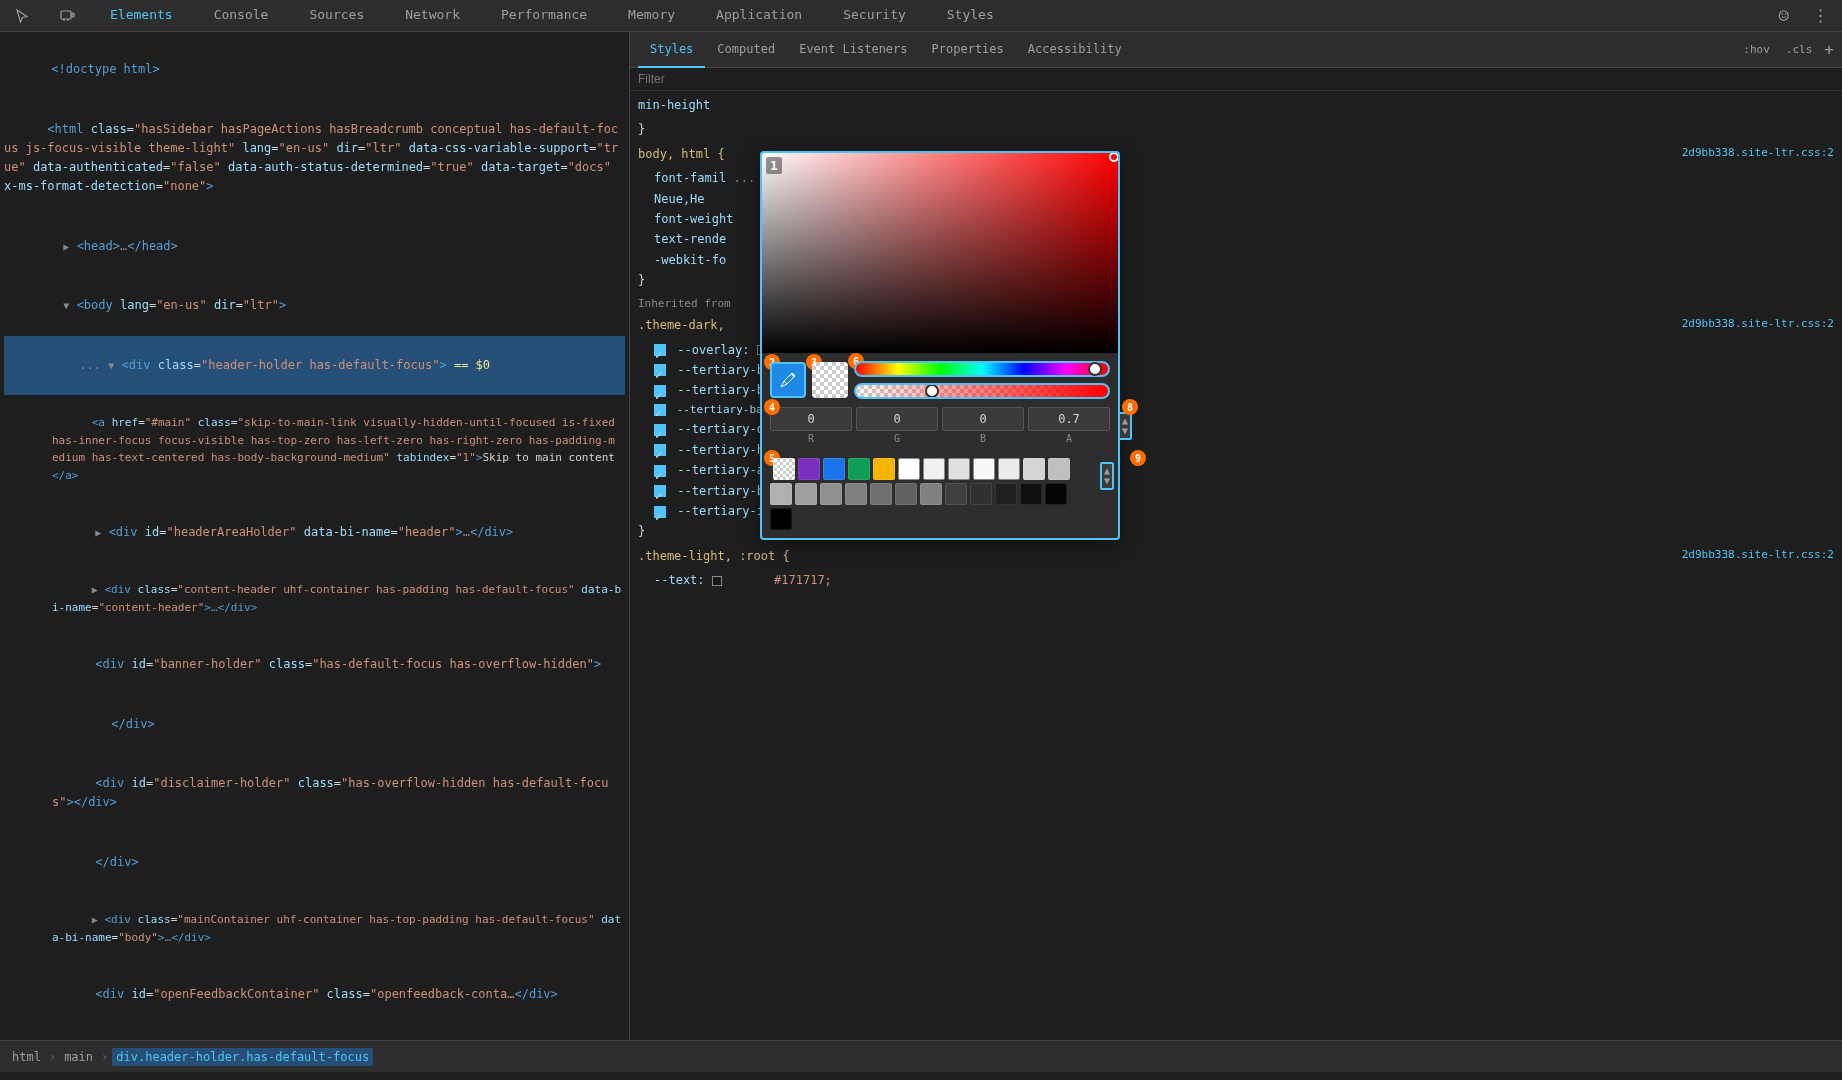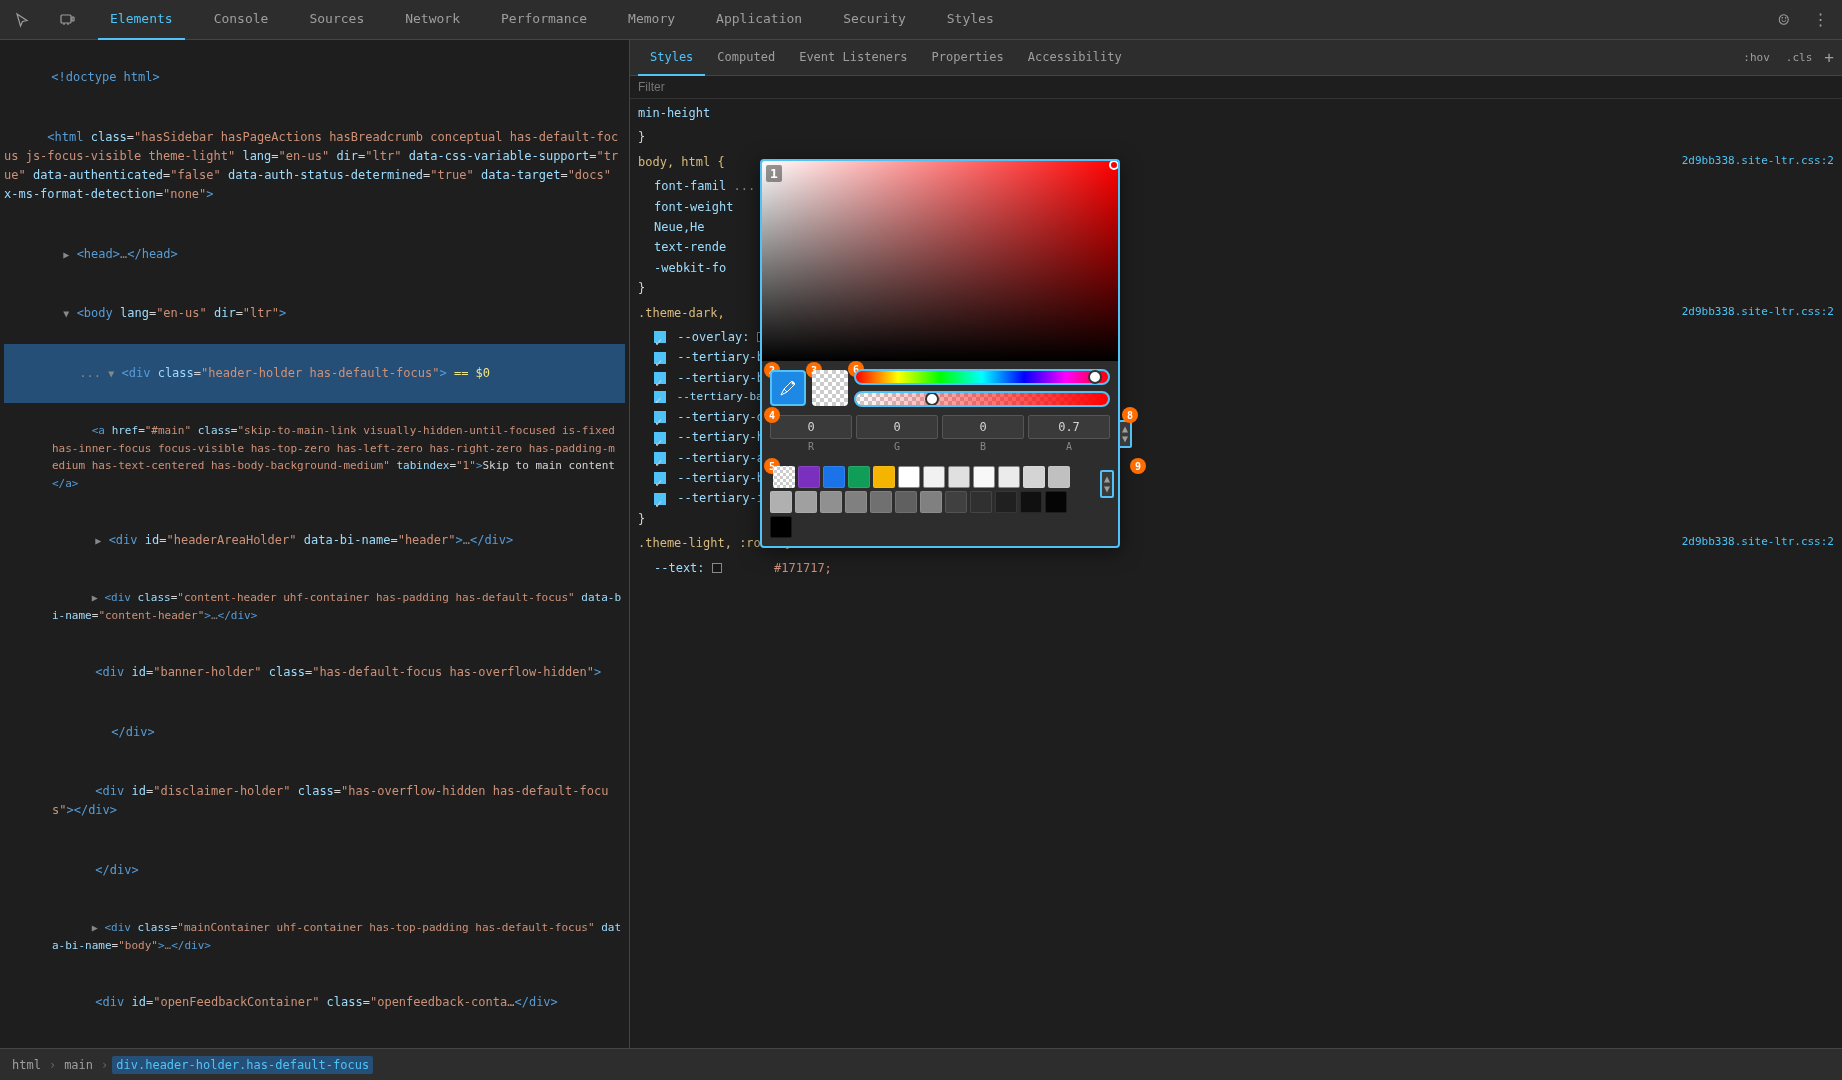--- a/index.html
+++ b/index.html
@@ -12,21 +12,21 @@
       height: 1080px;
       overflow: hidden;
     }
 
     
     .devtools-toolbar {
       display: flex;
       align-items: center;
       background: #2d2d2d;
       border-bottom: 1px solid #444;
-      height: 40px;
+      height: 32px;
       padding: 0 8px;
       gap: 17px;
     }
     .toolbar-icon {
       width: 28px;
       height: 28px;
       display: flex;
       align-items: center;
       justify-content: center;
       border-radius: 4px;
@@ -728,35 +728,38 @@
 
       <div class="css-rule css-line">
         <span class="css-source">2d9bb338.site-ltr.css:2</span>
         <span class="css-selector">body, html {</span>
       </div>
       <div class="css-indent css-line">
         <span class="css-prop">font-famil</span>
         <span style="color:#888">...</span><span style="color:#ce9178"> ica</span>
       </div>
       <div class="css-indent css-line">
+        <span class="css-prop">Neue,He</span>
+      </div>
+      <div class="css-indent css-line">
         <span class="css-prop">font-weight</span>
-      </div>
-      <div class="css-indent css-line">
-        <span class="css-prop">Neue,He</span>
       </div>
       <div class="css-indent css-line">
         <span class="css-prop">text-rende</span>
       </div>
       <div class="css-indent css-line">
         <span class="css-prop">-webkit-fo</span>
       </div>
       <div class="css-rule css-line">
         <span class="css-brace">}</span>
       </div>
 
+      <div class="inherited-label css-line">
+        <span>Inherited from</span>
+      </div>
 
       <div class="css-rule css-line">
         <span class="css-source">2d9bb338.site-ltr.css:2</span>
         <span class="css-selector">.theme-dark,</span>
       </div>
       <div class="css-indent css-line">
         <span class="checkbox-prop checked">✓</span>
         <span class="css-prop">--overlay: </span>
         <span class="color-swatch" style="background:rgba(0,0,0,0.7);"></span>
         <span class="css-val">rgba(0,0,0,0.7);</span>

